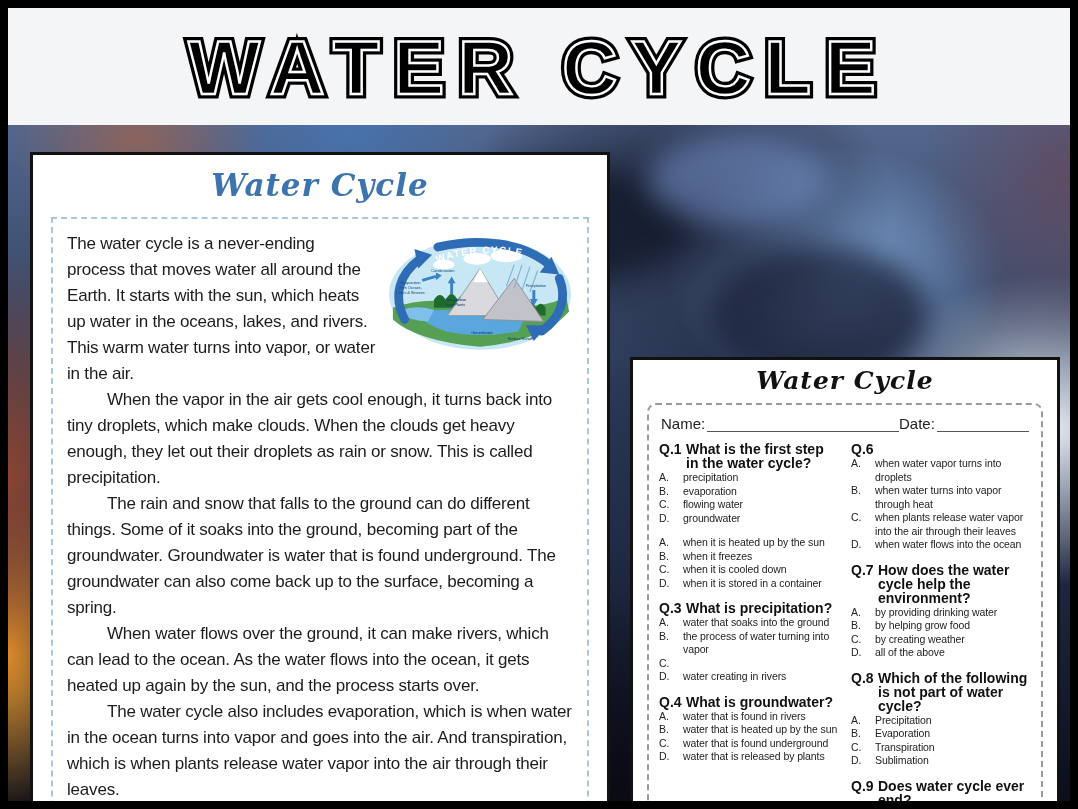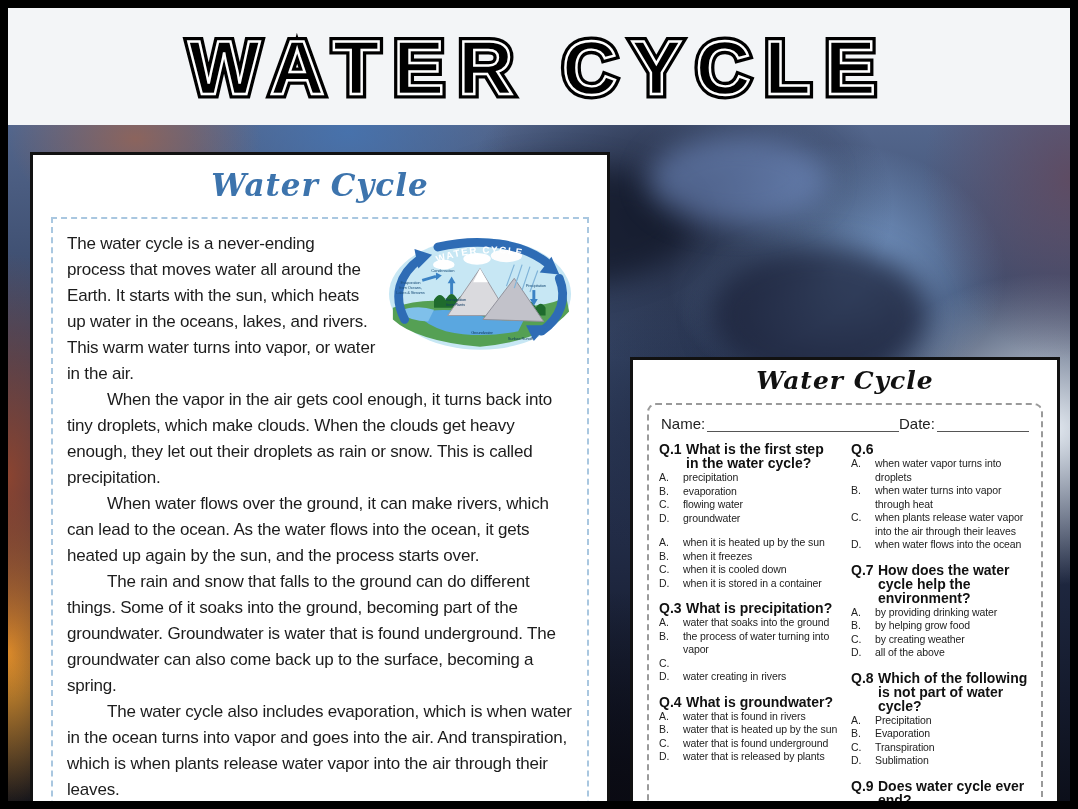--- a/index.html
+++ b/index.html
@@ -172,22 +172,22 @@
             <text x="70" y="67" text-anchor="middle" fill="#123c63">Transpiration</text>
             <text x="70" y="72" text-anchor="middle" fill="#123c63">from Plants</text>
             <text x="152" y="53" text-anchor="middle">Precipitation</text>
             <text x="97" y="101" text-anchor="middle" fill="#0e3a5e">Groundwater</text>
             <text x="136" y="107" text-anchor="middle" fill="#0e3a5e">Surface Runoff</text>
           </g>
         </svg>
 
       <p class="no-indent">The water cycle is a never-ending process that moves water all around the Earth. It starts with the sun, which heats up water in the oceans, lakes, and rivers. This warm water turns into vapor, or water in the air.</p>
           <p>When the vapor in the air gets cool enough, it turns back into tiny droplets, which make clouds. When the clouds get heavy enough, they let out their droplets as rain or snow. This is called precipitation.</p>
+          <p>The rain and snow that falls to the ground can do different things. Some of it soaks into the ground, becoming part of the groundwater. Groundwater is water that is found underground. The groundwater can also come back up to the surface, becoming a spring.</p>
           <p>When water flows over the ground, it can make rivers, which can lead to the ocean. As the water flows into the ocean, it gets heated up again by the sun, and the process starts over.</p>
-          <p>The rain and snow that falls to the ground can do different things. Some of it soaks into the ground, becoming part of the groundwater. Groundwater is water that is found underground. The groundwater can also come back up to the surface, becoming a spring.</p>
           <p>The water cycle also includes evaporation, which is when water in the ocean turns into vapor and goes into the air. And transpiration, which is when plants release water vapor into the air through their leaves.</p>
           <p>The water cycle is very important to our Earth because it helps keep the environment healthy, it is a source of drinking water, it helps grow our food, and it helps create weather.</p>
         </div>
     </div>
   </div>
 
   <div id="page-right" class="page">
     <div class="script-title">Water Cycle</div>
     <div id="question-box">
       <div id="name-row">

